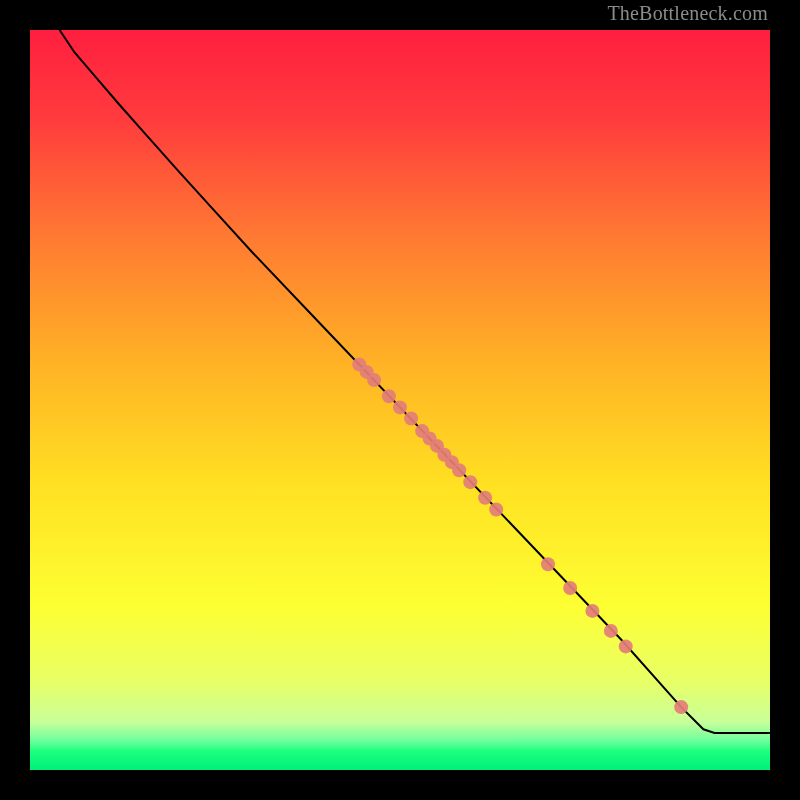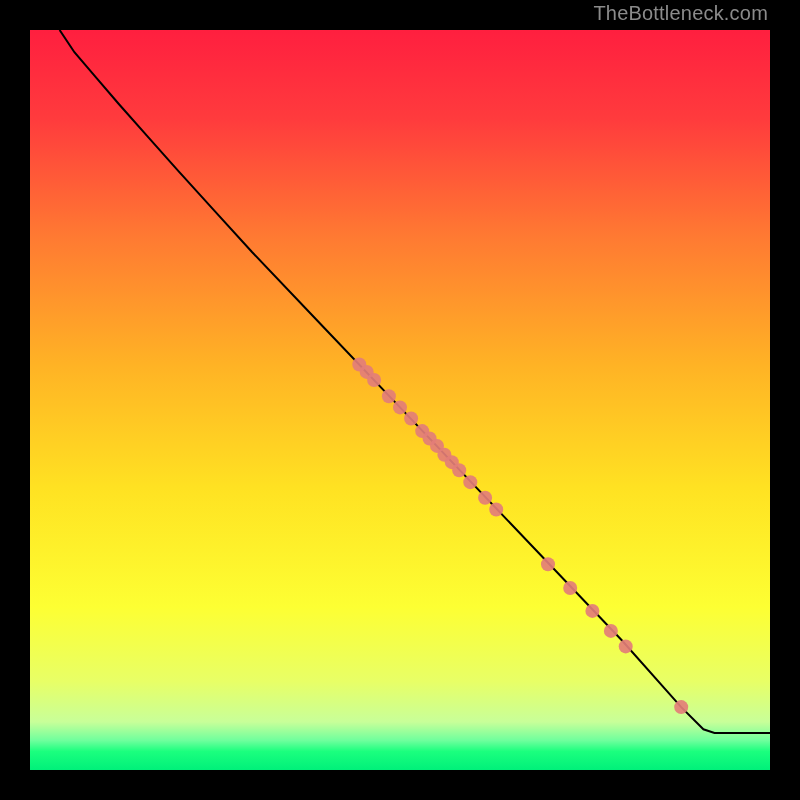--- a/index.html
+++ b/index.html
@@ -22,21 +22,21 @@
     position: absolute;
     left: 0;
     top: 0;
     width: 740px;
     height: 740px;
   }
   .watermark {
     position: absolute;
     top: 2px;
     right: 32px;
-    font-family: Liberation Sans, sans-serif;
+    font-family: Liberation Serif, serif;
     font-size: 20px;
     color: #8b8b8b;
     letter-spacing: 0.2px;
   }
   svg { display: block; }
 </style>
 </head>
 <body>
 
 <div class="watermark">TheBottleneck.com</div>

